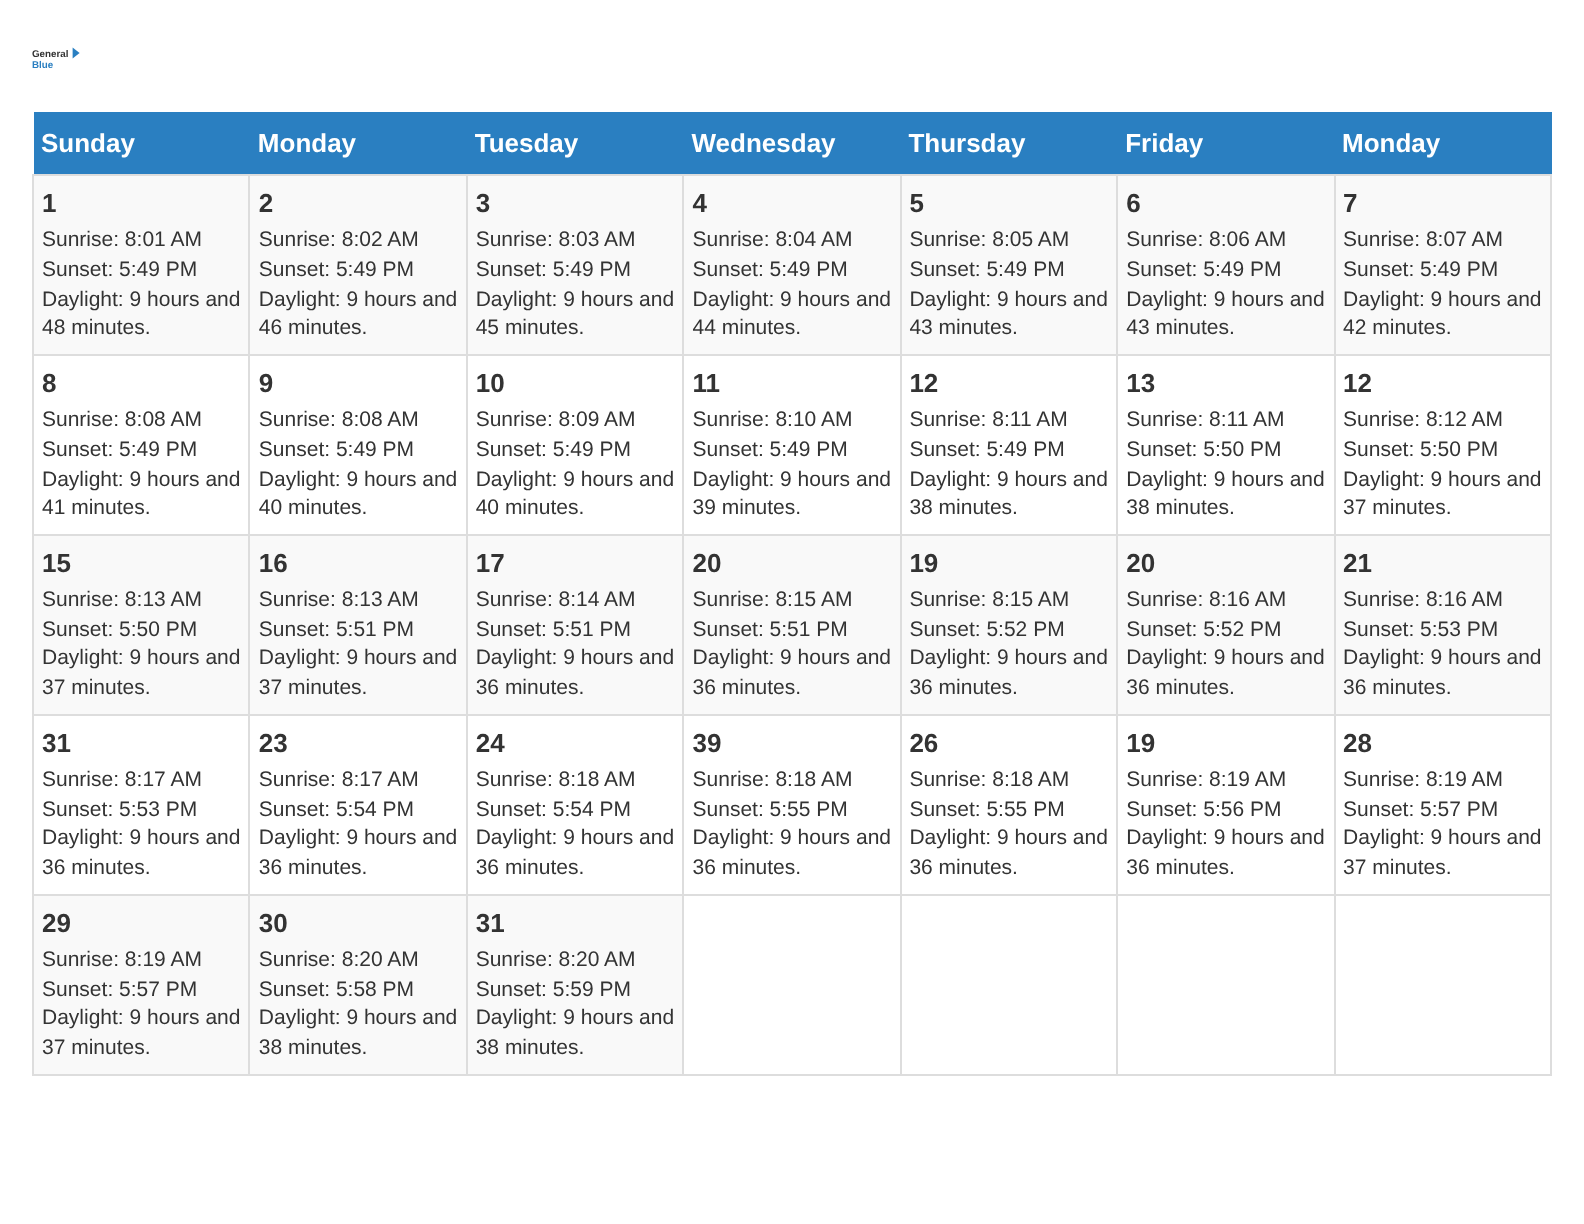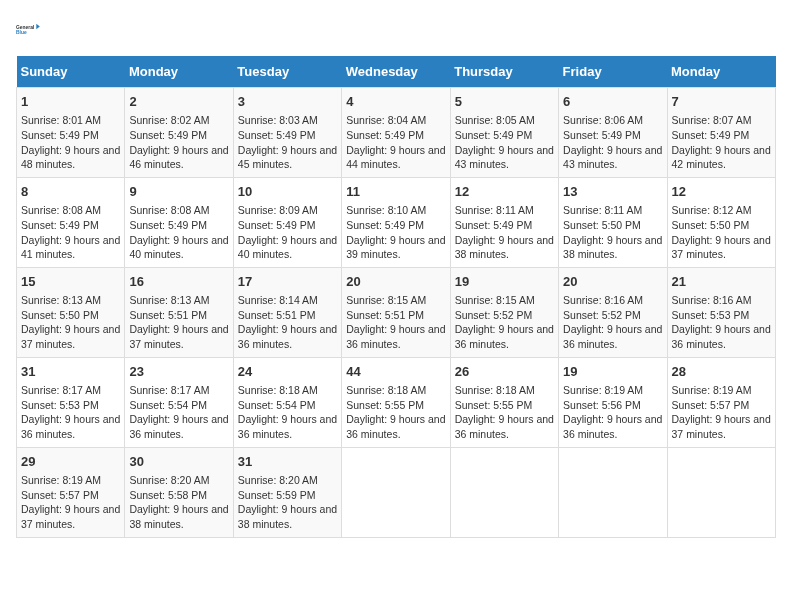--- a/index.html
+++ b/index.html
@@ -203,21 +203,21 @@
         </td>
         <td>
           <span class="day-num">23</span>
           <div class="day-info">Sunrise: 8:17 AM<br>Sunset: 5:54 PM<br>Daylight: 9 hours and 36 minutes.</div>
         </td>
         <td>
           <span class="day-num">24</span>
           <div class="day-info">Sunrise: 8:18 AM<br>Sunset: 5:54 PM<br>Daylight: 9 hours and 36 minutes.</div>
         </td>
         <td>
-          <span class="day-num">44</span>
+          <span class="day-num">39</span>
           <div class="day-info">Sunrise: 8:18 AM<br>Sunset: 5:55 PM<br>Daylight: 9 hours and 36 minutes.</div>
         </td>
         <td>
           <span class="day-num">26</span>
           <div class="day-info">Sunrise: 8:18 AM<br>Sunset: 5:55 PM<br>Daylight: 9 hours and 36 minutes.</div>
         </td>
         <td>
           <span class="day-num">19</span>
           <div class="day-info">Sunrise: 8:19 AM<br>Sunset: 5:56 PM<br>Daylight: 9 hours and 36 minutes.</div>
         </td>

